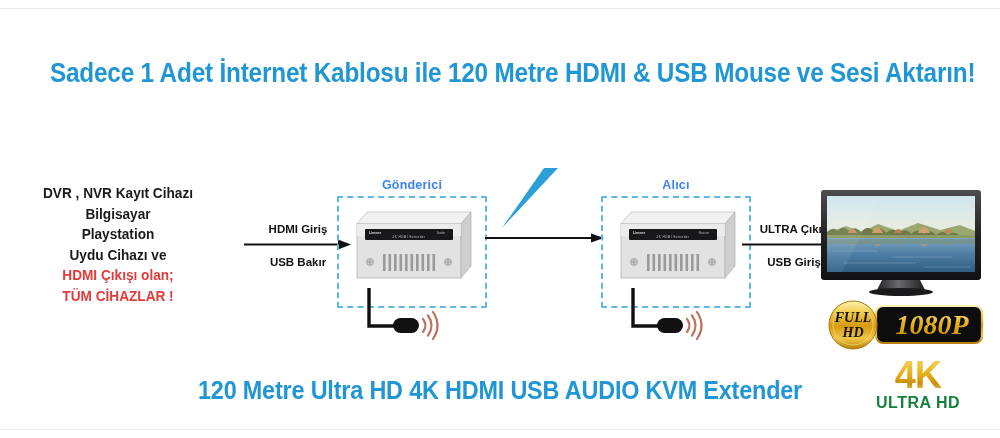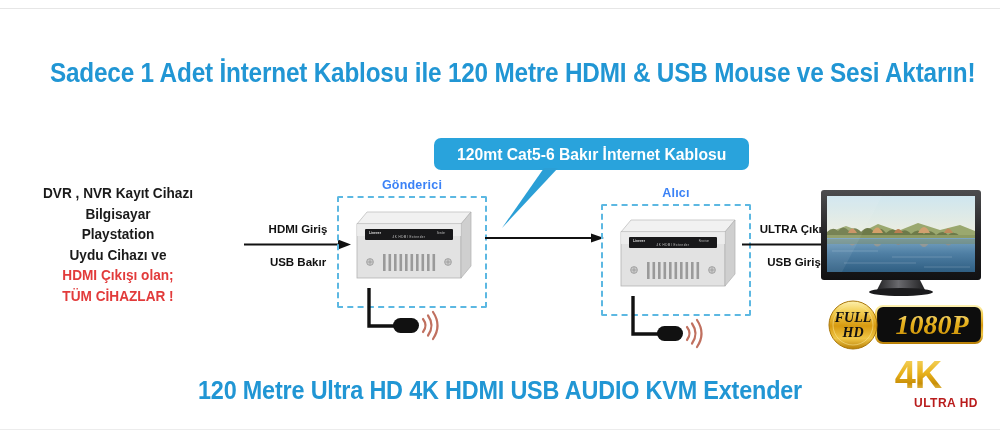--- a/index.html
+++ b/index.html
@@ -98,21 +98,21 @@
     width: 60px;
     height: 62px;
   }
 
   
   .device-group {
     position: absolute;
     width: 150px;
   }
   #group-sender { left: 337px; top: 178px; }
-  #group-receiver { left: 601px; top: 186px; }
+  #group-receiver { left: 601px; top: 178px; }
 
   .device-caption {
     text-align: center;
     font-weight: bold;
     font-size: 12.5px;
     color: #3b82f6;
     font-family: "Liberation Sans Narrow", "Liberation Sans", sans-serif;
     letter-spacing: 0.2px;
     height: 18px;
   }
@@ -200,25 +200,24 @@
     letter-spacing: -1px;
     background: linear-gradient(180deg, #f6d86a 0%, #e8b21c 45%, #c98f07 72%, #f4d977 100%);
     -webkit-background-clip: text;
     background-clip: text;
     color: transparent;
     text-align: center;
   }
   #badge-4k-sub {
     font-family: "Liberation Sans", sans-serif;
     font-weight: bold;
-    font-size: 12px;
+    font-size: 16px;
     line-height: 18px;
-    color: #b91c1c;
+    color: #15803d;
     letter-spacing: 0.5px;
-    text-align: right;
   }
 </style>
 </head>
 <body>
 
 <div id="banner">
 
   <div class="hairline top"></div>
   <div class="hairline bottom"></div>
 
@@ -288,23 +287,20 @@
         <path d="M70,24 Q79,37.5 70,51"></path>
       </g>
     </svg>
   </div>
 
   <svg id="cable-mid" viewBox="0 0 120 12">
     <line x1="0" y1="6" x2="108" y2="6" stroke="#111111" stroke-width="1.8"></line>
     <polygon points="106,1.4 119,6 106,10.6" fill="#111111"></polygon>
   </svg>
 
-  <div id="callout">
-    <span id="callout-label">120mt Cat5-6 Bakır İnternet Kablosu</span>
-  </div>
   <svg id="callout-tail" viewBox="0 0 60 62">
     <polygon points="44,0 58,0 2,60" fill="#2b9fd6"></polygon>
   </svg>
 
   <div class="device-group" id="group-receiver">
     <div class="device-caption">Alıcı</div>
     <div class="device-dashbox">
       <svg class="metalbox" viewBox="0 0 122 78">
         <polygon points="14,2 118,2 108,14 4,14" fill="#f1f1f1" stroke="#b9b9b9" stroke-width="0.7"></polygon>
         <rect x="4" y="14" width="104" height="54" fill="#e2e2e2" stroke="#b3b3b3" stroke-width="0.8"></rect>

